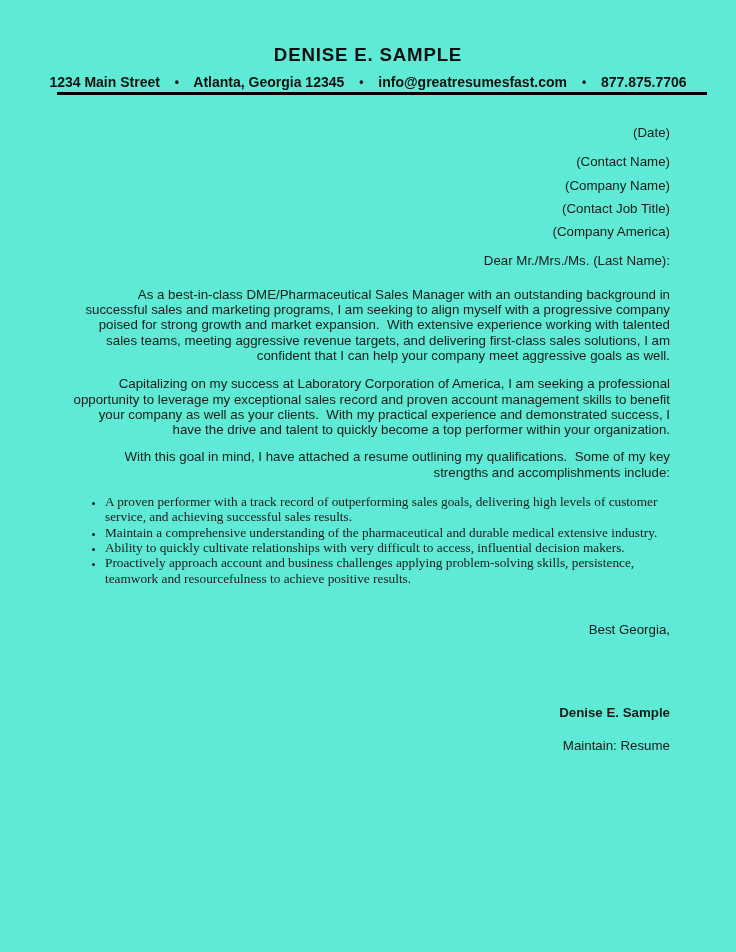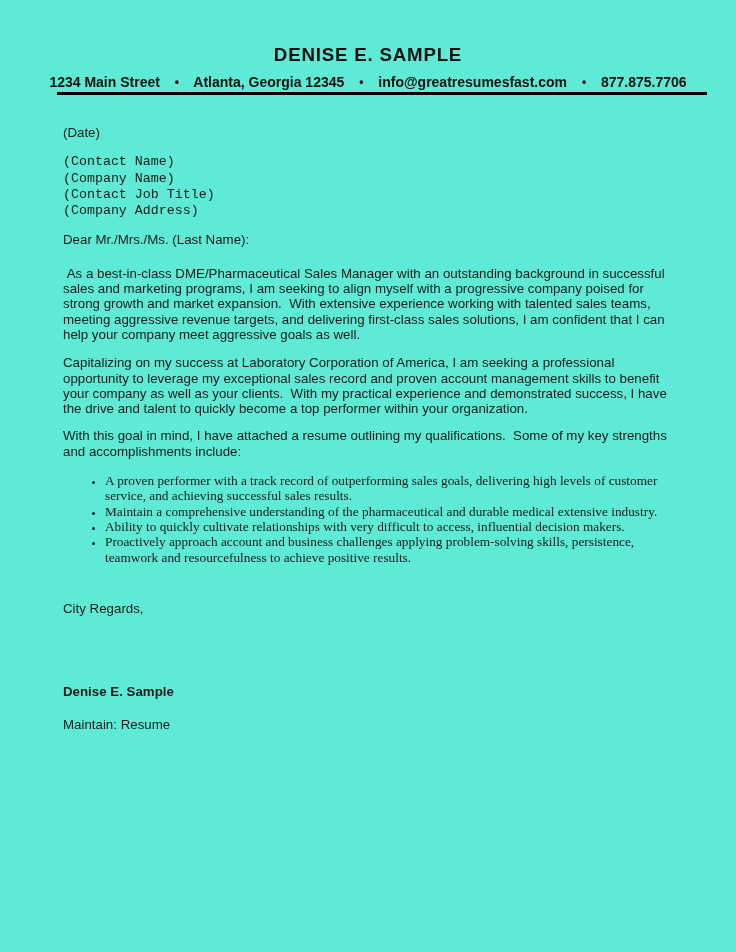--- a/index.html
+++ b/index.html
@@ -47,25 +47,26 @@
     width: 650px;
     height: 3px;
     background: #000000;
     margin: 2px 29px 0 57px;
     border: none;
   }
   .body {
     padding: 0 58px 0 62px;
   }
   .body p {
-    margin: 1px;
+    margin: 8px;
     white-space: pre-wrap;
+    text-align: right;
   }
   .date-line { margin-top: 30px !important; }
-  .recipient-block { margin-top: 14px; font-family: Liberation Mono, monospace; }
+  .recipient-block { margin-top: 14px; }
   .salutation { margin-top: 14px !important; }
   .para-1 { margin-top: 18px !important; }
   .para-2 { margin-top: 13px !important; }
   .para-3 { margin-top: 12px !important; }
   .bullet-list {
     margin: 14px 0 0 0;
     padding: 0 0 0 43px;
   }
   .bullet-list li {
     margin: 0;
@@ -105,39 +106,39 @@
   </div>
 
   <div class="body">
 
     <p class="date-line">(Date)</p>
 
     <div class="recipient-block">
       <p>(Contact Name)</p>
       <p>(Company Name)</p>
       <p>(Contact Job Title)</p>
-      <p>(Company Address)</p>
+      <p>(Company America)</p>
     </div>
 
     <p class="salutation">Dear Mr./Mrs./Ms. (Last Name):</p>
 
     <p class="para-1"><span> As a best-in-class </span><span class="bold">DME/Pharmaceutical Sales Manager</span><span> with an outstanding background in successful sales and marketing programs, I am seeking to align myself with a progressive company poised for strong growth and market expansion.  With extensive experience working with talented sales teams, meeting aggressive revenue targets, and delivering first-class sales solutions, I am confident that I can help your company meet aggressive goals as well.</span></p>
 
     <p class="para-2">Capitalizing on my success at Laboratory Corporation of America, I am seeking a professional opportunity to leverage my exceptional sales record and proven account management skills to benefit your company as well as your clients.  With my practical experience and demonstrated success, I have the drive and talent to quickly become a top performer within your organization.</p>
 
     <p class="para-3">With this goal in mind, I have attached a resume outlining my qualifications.  Some of my key strengths and accomplishments include:</p>
 
     <ul class="bullet-list">
       <li>A proven performer with a track record of outperforming sales goals, delivering high levels of customer service, and achieving successful sales results.</li>
       <li>Maintain a comprehensive understanding of the pharmaceutical and durable medical extensive industry.</li>
       <li>Ability to quickly cultivate relationships with very difficult to access, influential decision makers.</li>
       <li>Proactively approach account and business challenges applying problem-solving skills, persistence, teamwork and resourcefulness to achieve positive results.</li>
     </ul>
 
 
-    <p class="closing">City Regards,</p>
+    <p class="closing">Best Georgia,</p>
 
     <p class="signature">Denise E. Sample</p>
 
     <p class="enclosure">Maintain: Resume</p>
 
   </div>
 </div>
 
 </body></html>

